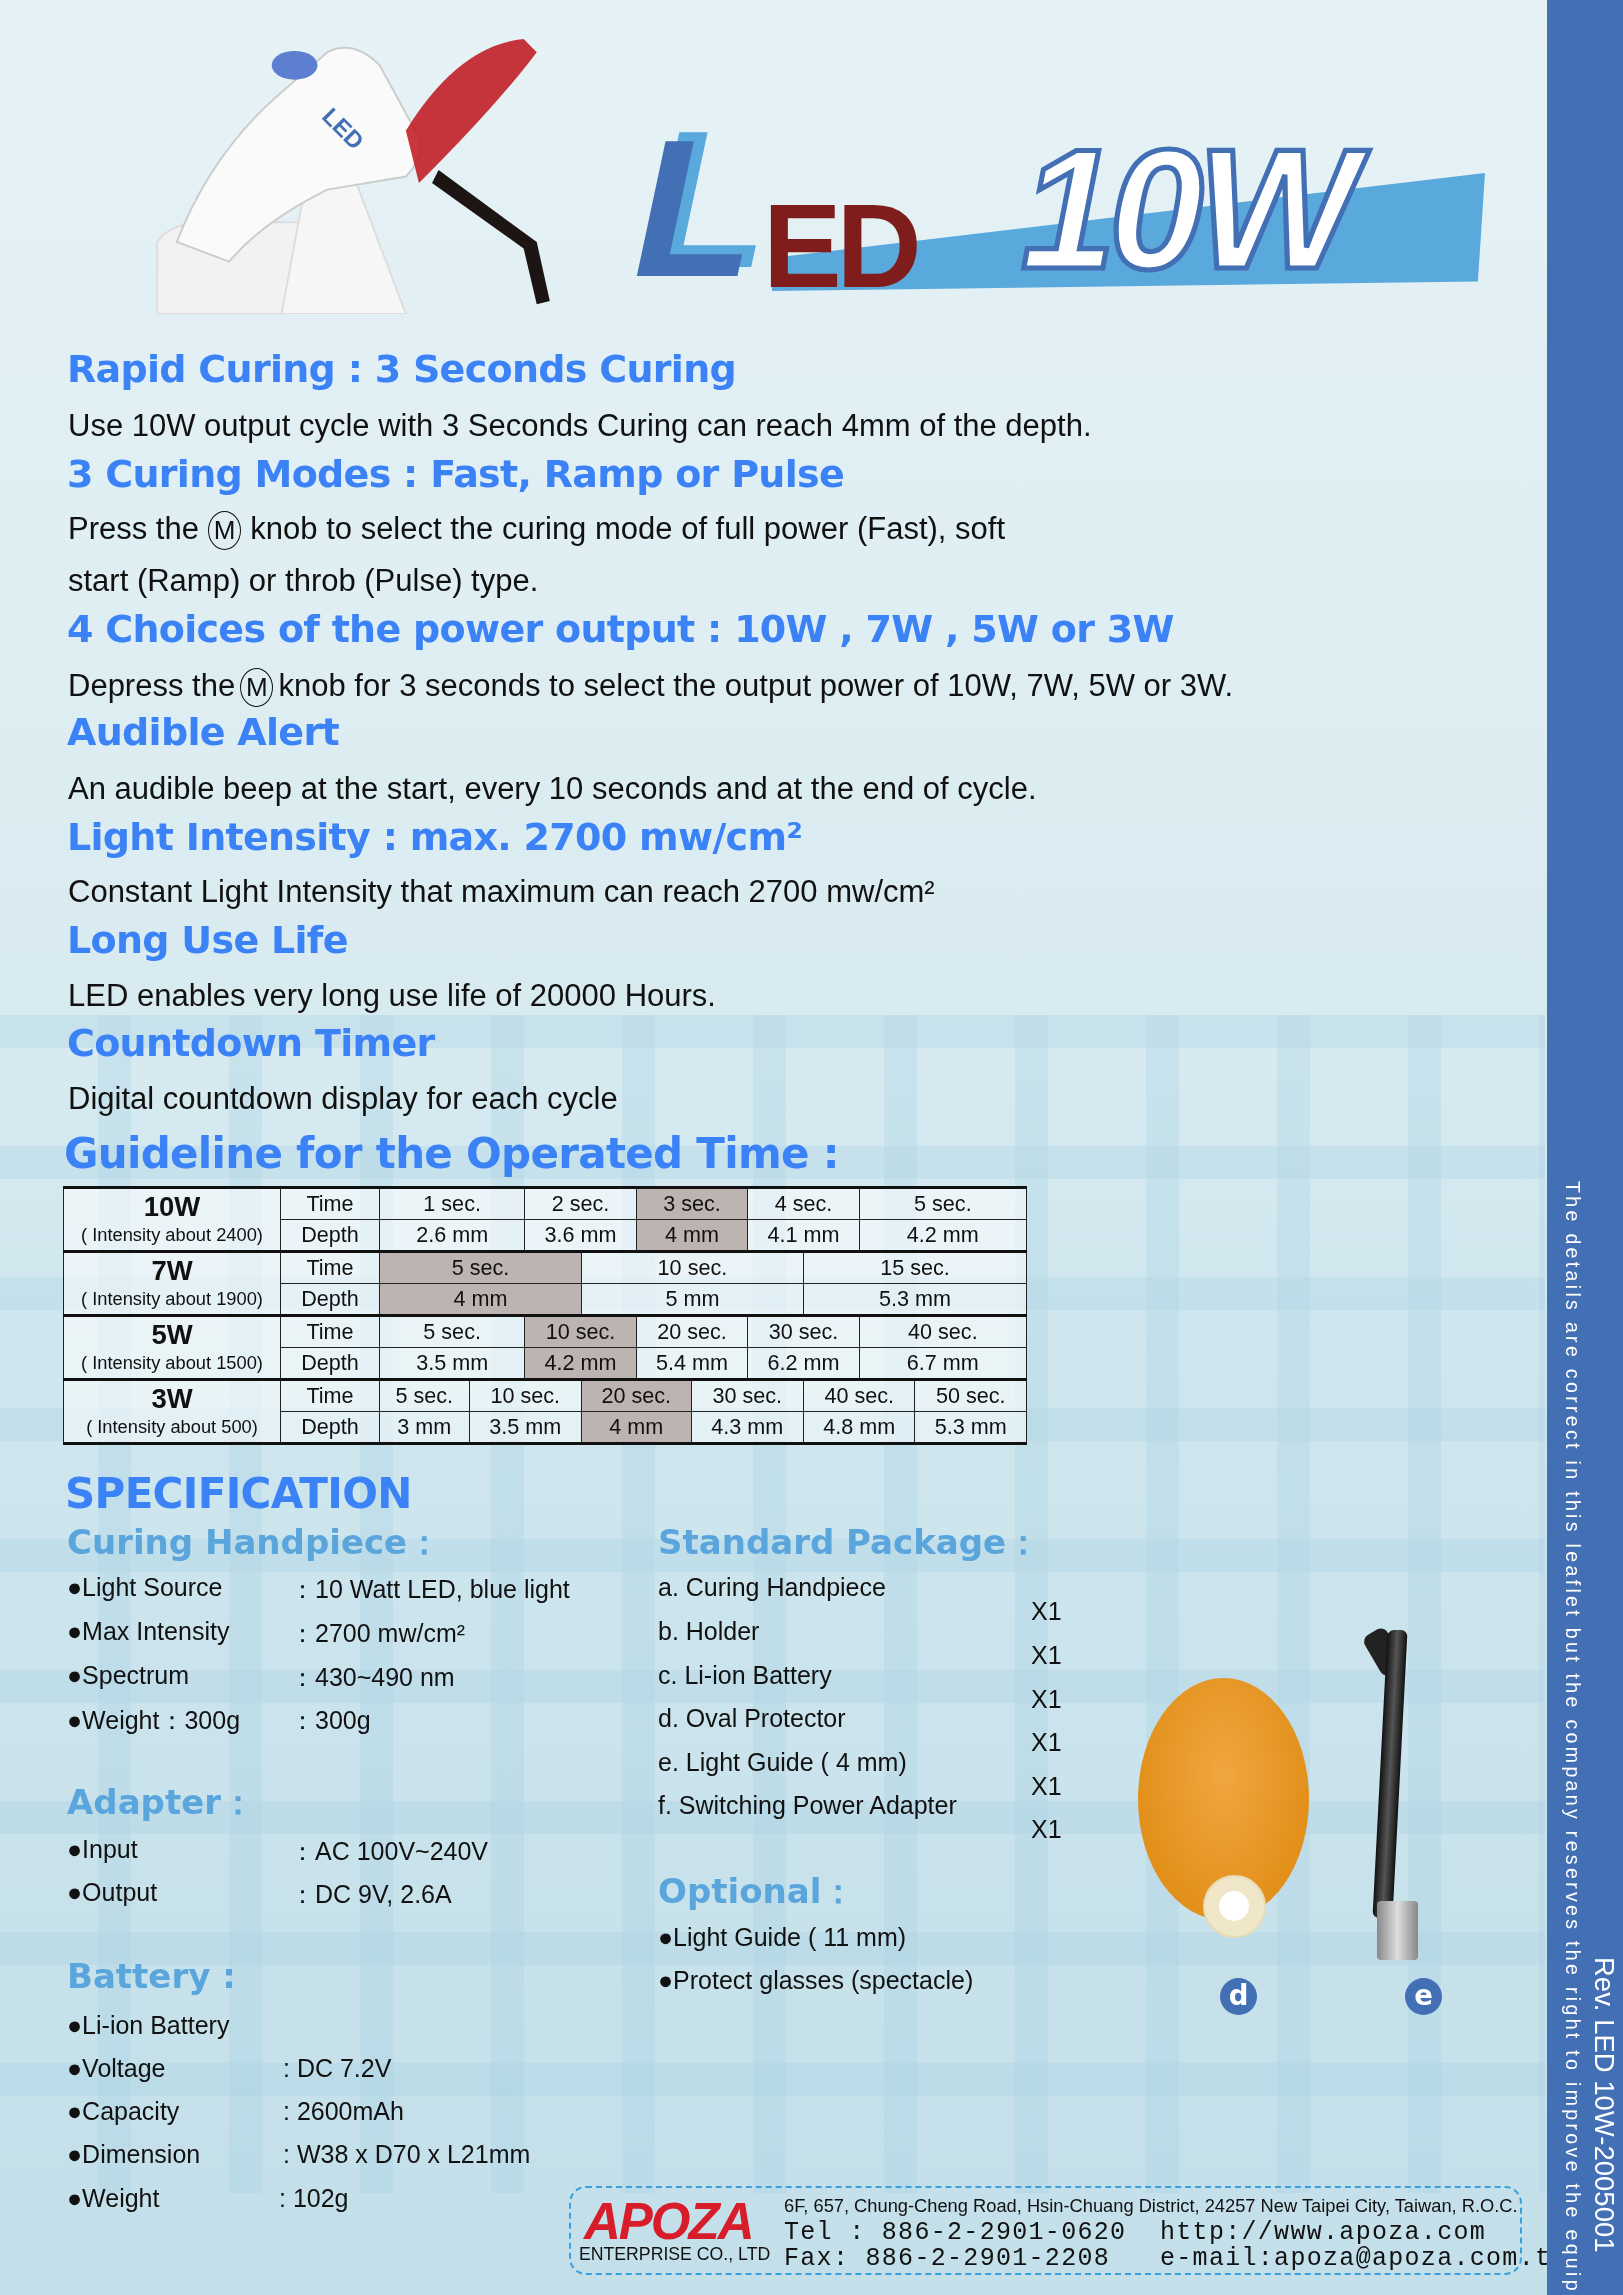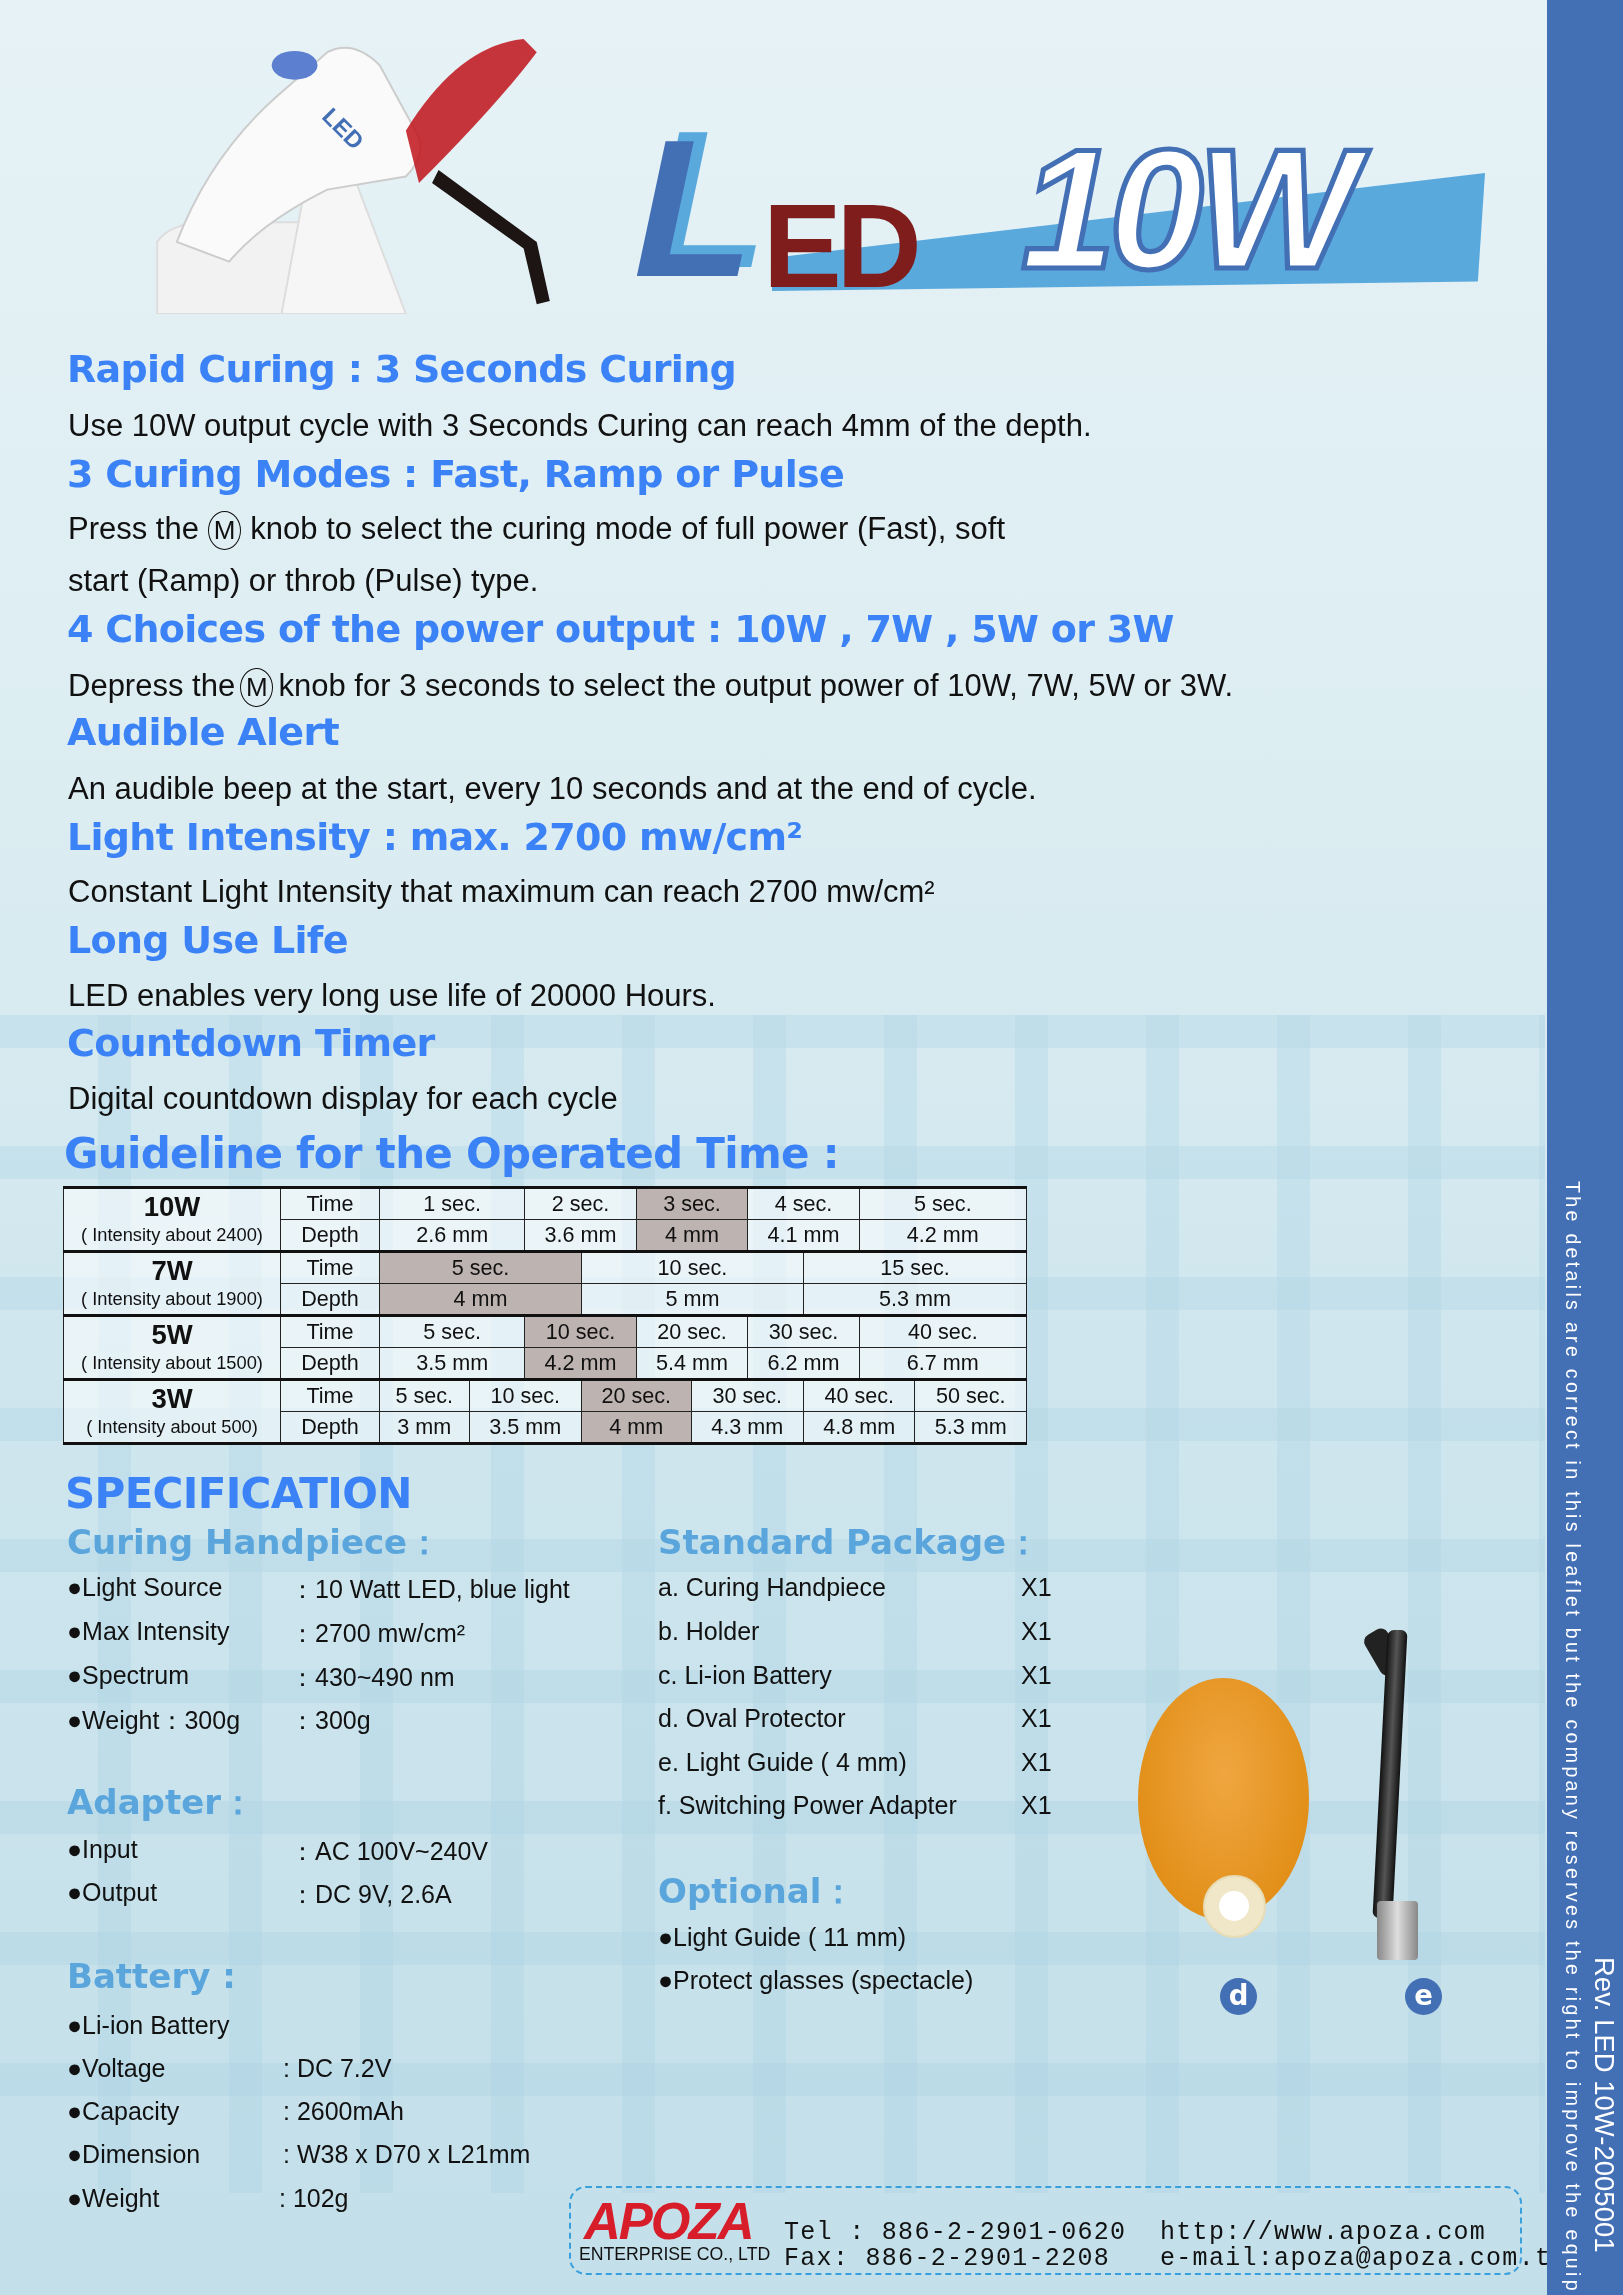--- a/index.html
+++ b/index.html
@@ -33,21 +33,21 @@
   table.guide .pw .w { font-size:27.5px; font-weight:bold; display:block; line-height:30px; }
   table.guide .pw .i { font-size:18.3px; display:block; line-height:26px; }
   table.guide .lbl { width:98px; }
   table.guide .hl { background:#bdb3b0; }
   
   h3.b { position:absolute; margin:0; color:#5aa6dc; font-family:"DejaVu Sans", sans-serif; font-weight:bold; font-size:34px; white-space:nowrap; }
   .row { position:absolute; font-size:25px; white-space:nowrap; }
   .row .k { position:absolute; left:0; }
   .row .v { position:absolute; left:223px; }
   .pk { position:absolute; font-size:25px; white-space:nowrap; }
-  .pk .q { position:absolute; left:363px; }
+  .pk .q { position:absolute; left:373px;margin-top:24px; }
   
   .oval { position:absolute; left:1138px; top:1678px; width:171px; height:242px; border-radius:50%; background:radial-gradient(ellipse at 50% 40%, #f0a640, #e08d15 80%); }
   .ring { position:absolute; left:1203px; top:1875px; width:59px; height:59px; border-radius:50%; background:#f0e6c8; border:2.6px solid #e7dcb5; }
   .ring::after { content:""; position:absolute; left:14.4px; top:14.4px; width:30px; height:30px; border-radius:50%; background:#fff; }
   .guide-rod { position:absolute; left:1380px; top:1630px; width:19.6px; height:288px; background:linear-gradient(90deg,#111,#555,#111); border-radius:6.5px; transform:skewX(-3deg); }
   .guide-rod-tip { position:absolute; left:1371px; top:1629px; width:26px; height:46px; background:#222; border-radius:7.9px; transform:rotate(-30deg); }
   .guide-base { position:absolute; left:1377px; top:1901px; width:41px; height:59px; background:linear-gradient(90deg,#888,#ddd,#888); border-radius:3.9px; }
   .badge { position:absolute; width:37px; height:37px; border-radius:50%; background:#436fb5; color:#fff; font-weight:bold; font-size:27.5px; text-align:center; line-height:34px; font-family:"DejaVu Sans", sans-serif; }
   
   .footer { position:absolute; left:569px; top:2186px; width:949px; height:85px; border:2.6px dashed #3aa0dc; border-radius:17px; }
@@ -253,20 +253,21 @@
 <div class="ring"></div>
 <div class="guide-rod-tip"></div>
 <div class="guide-rod"></div>
 <div class="guide-base"></div>
 <div class="badge" style="left:1220px;top:1978px">d</div>
 <div class="badge" style="left:1405px;top:1978px">e</div>
 
 <div class="footer">
   <div class="apoza">APOZA</div>
   <div class="ent">ENTERPRISE CO., LTD</div>
+  <div class="addr">6F, 657, Chung-Cheng Road, Hsin-Chuang District, 24257 New Taipei City, Taiwan, R.O.C.</div>
   <div class="tel">Tel : 886-2-2901-0620</div>
   <div class="fax">Fax: 886-2-2901-2208</div>
   <div class="web">http://www.apoza.com</div>
   <div class="mail">e-mail:apoza@apoza.com.tw</div>
 </div>
 
 <div class="sidebar"></div>
 <div class="side-text side-disclaimer">The details are correct in this leaflet but the company reserves the right to improve the equipment shown</div>
 <div class="side-text side-rev">Rev. LED 10W-2005001</div>
 

